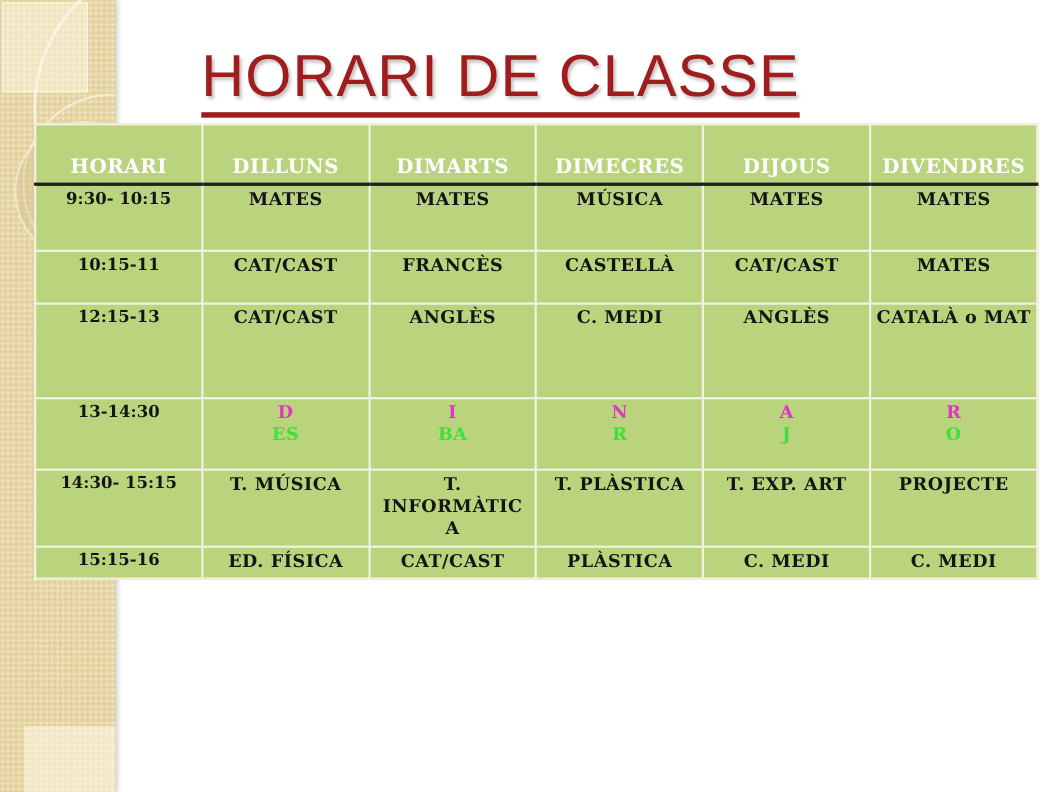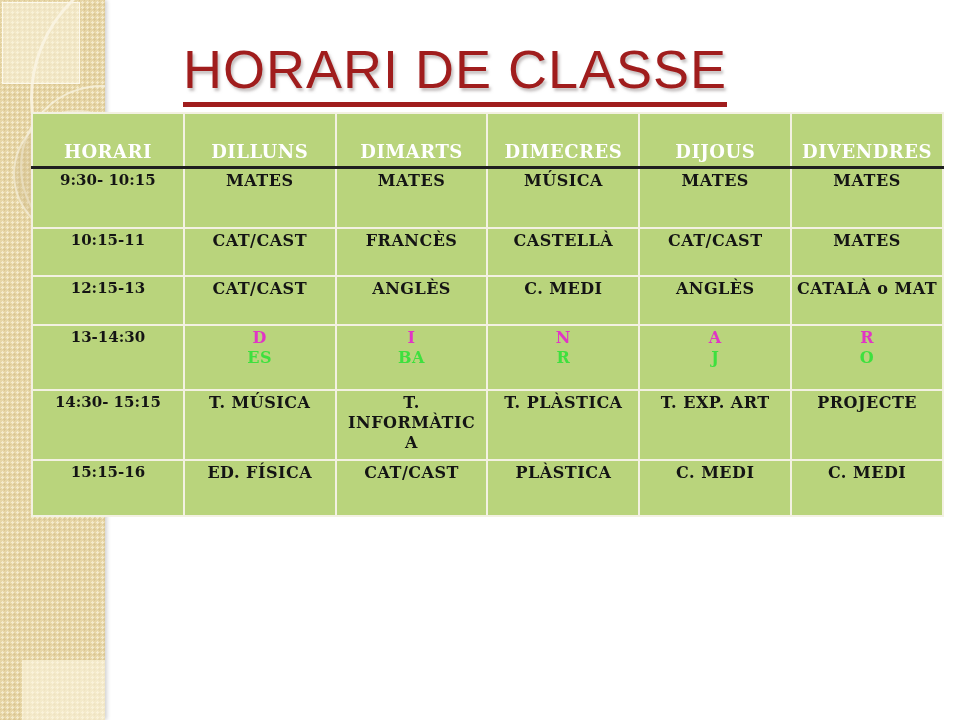--- a/index.html
+++ b/index.html
@@ -67,22 +67,22 @@
     vertical-align:top; padding:2px 2px 0 2px;
     white-space:pre-line; line-height:1.25;
   }
   .schedule td.time { font-size:15px; letter-spacing:0; }
   .magenta { color:#e135c5; }
   .green   { color:#3ee03e; }
   .two-line span { display:block; }
   
   tr.hh { height:54px; }
   tr.r0 { height:61px;margin-left:44px; } tr.r1 { height:48px;margin-left:16px; } tr.r2 { height:43px; }
-  tr.r3 { height:47px; } tr.r4 { height:49px; } tr.r5 { height:65px; }
-  tr.r6 { height:70px; } tr.r7 { height:56px; } tr.r8 { height:46px; }
+  tr.r3 { height:47px; } tr.r4 { height:86px; } tr.r5 { height:65px; }
+  tr.r6 { height:70px; } tr.r7 { height:29px; } tr.r8 { height:46px; }
 </style>
 </head>
 <body>
 
 <div class="band">
   <div class="rect-top"></div>
   <div class="circle c1"></div>
   <div class="circle c2"></div>
   <div class="circle c3"></div>
   <div class="rect-bottom"></div>

